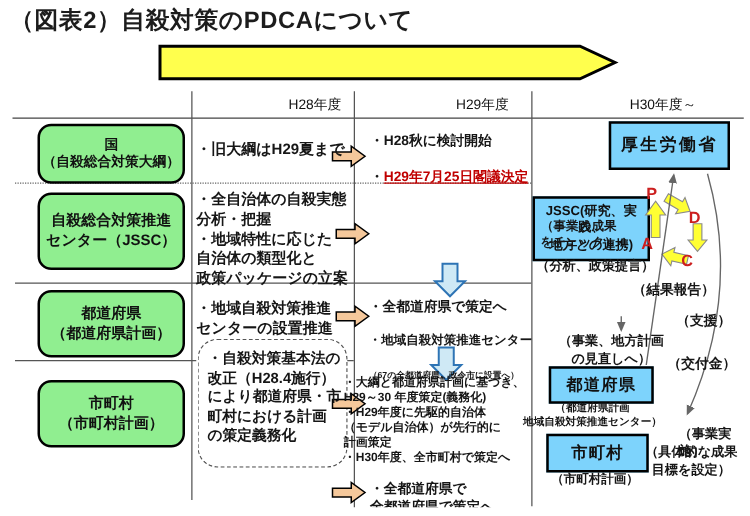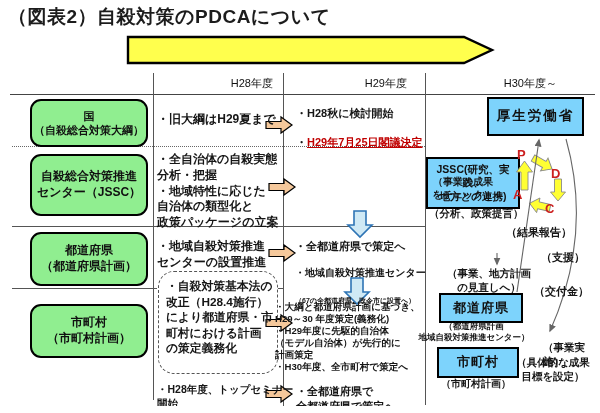--- a/index.html
+++ b/index.html
@@ -64,22 +64,20 @@
  分析・把握
 ・地域特性に応じた
  自治体の類型化と
  政策パッケージの立案</div>
   <div class="dashed-box" style="left:158px;top:271px;width:118px;height:101px;"></div>
   <div class="t" style="left:166px;top:279px;font-size:11.8px;">・自殺対策基本法の
 改正（H28.4施行）
 により都道府県・市
 町村における計画
 の策定義務化</div>
-  <div class="t" style="left:157px;top:383px;font-size:10.5px;">・H28年度、トップセミナー
- 開始</div>
 
   <div class="t" style="left:296px;top:106px;font-size:11px;"><span>・H28秋に検討開始</span><br>
     <span>・</span><span class="red-u">H29年7月25日閣議決定</span>
   </div>
   <div class="t" style="left:295px;top:240px;font-size:11px;line-height:1.2;"><span>・全都道府県で策定へ</span><br>
     <span style="font-size:10px;">・地域自殺対策推進センター</span><br>
     <span style="font-size:7px;">（67の全都道府県、政令市に設置へ）</span>
   </div>
   <div class="t" style="left:275px;top:301px;font-size:9.6px;line-height:1.26;">・大綱と都道府県計画に基づき、
  H29～30 年度策定(義務化)

